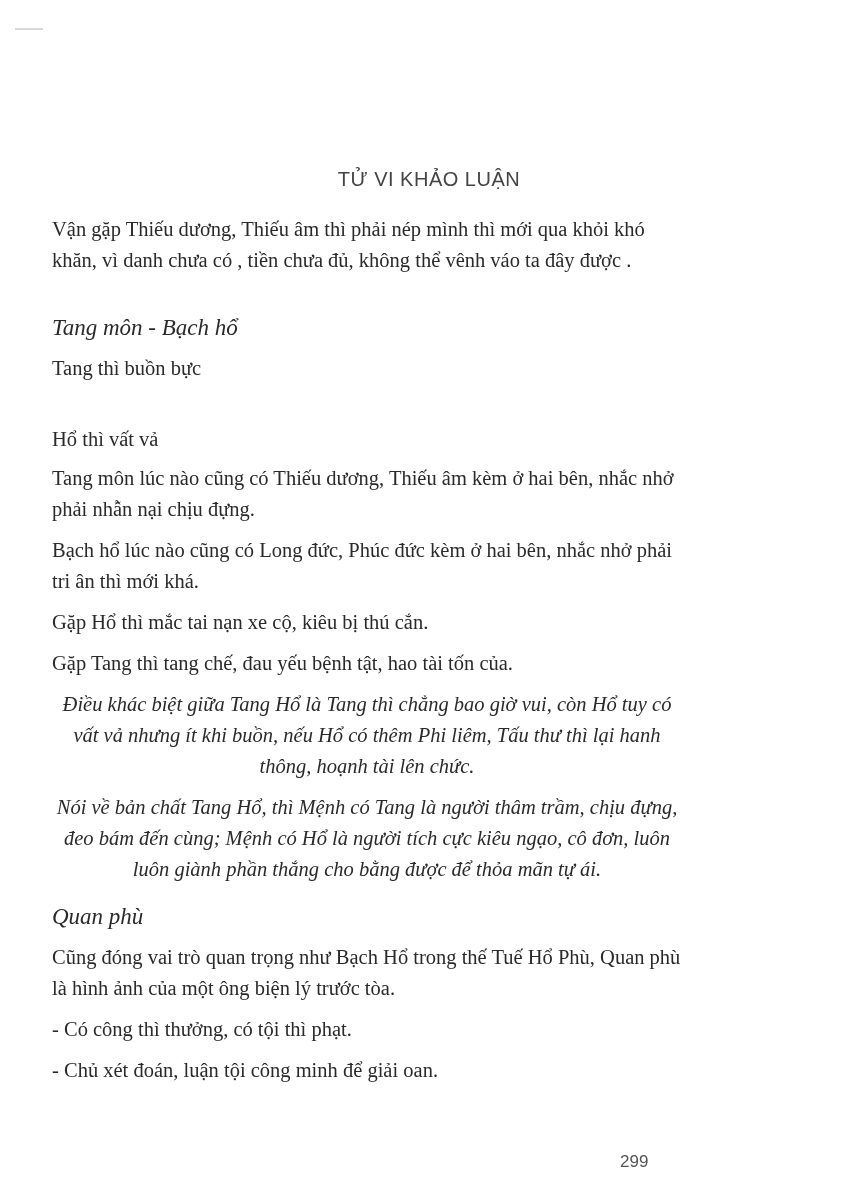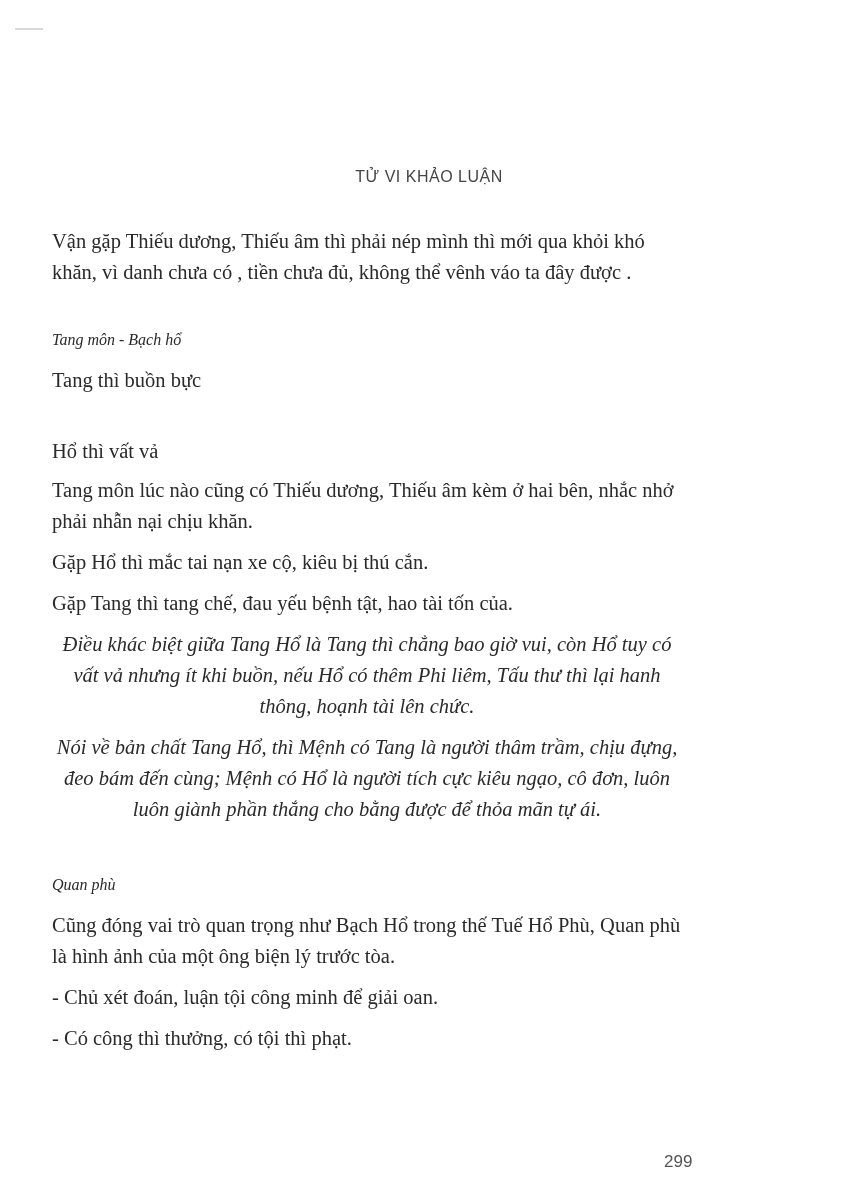--- a/index.html
+++ b/index.html
@@ -3,50 +3,51 @@
 <meta charset="utf-8">
 <style>
   html, body { margin: 0; padding: 0; }
   body {
     width: 858px; height: 1200px; background: #ffffff; position: relative;
     font-family: "Liberation Serif", serif; color: #2a2a2a; overflow: hidden;
   }
   .edge-mark { position: absolute; left: 15px; top: 28px; width: 28px; height: 2px; background: #d8d8d8; }
   .running-header {
     position: absolute; top: 168px; left: 0; width: 858px; text-align: center;
-    font-family: "Liberation Sans", sans-serif; font-size: 16px; letter-spacing: 0.5px; color: #444;
+    font-family: "Liberation Sans", sans-serif; font-size: 20px; letter-spacing: 0.5px; color: #444;
   }
-  .content { position: absolute; left: 52px; top: 226px; width: 630px; }
+  .content { position: absolute; left: 52px; top: 214px; width: 630px; }
   p { margin: 0; font-size: 20.5px; line-height: 31px; }
   .para { margin-bottom: 10px; }
   .tight { margin-bottom: 6px; }
-  .heading { font-style: italic; font-size: 16px; margin-bottom: 10px; }
+  .heading { font-style: italic; font-size: 23px; margin-bottom: 10px; }
   .italic { font-style: italic; text-align: center; }
   .bullet { padding-left: 0; }
   .page-number {
-    position: absolute; left: 664px; top: 1152px;
+    position: absolute; left: 620px; top: 1152px;
     font-family: "Liberation Sans", sans-serif; font-size: 17px; color: #555;
   }
 </style>
 </head>
 <body>
 
 <div class="edge-mark"></div>
 
 <div class="running-header">TỬ VI KHẢO LUẬN</div>
 
 <div class="content">
   <p class="para" style="margin-bottom:36px;">Vận gặp Thiếu dương, Thiếu âm thì phải nép mình thì mới qua khỏi khó khăn, vì danh chưa có , tiền chưa đủ, không thể vênh váo ta đây được .</p>
   <p class="heading">Tang môn - Bạch hổ</p>
   <p class="tight" style="margin-bottom:8px;">Tang thì buồn bực</p>
   <p class="tight" style="margin-bottom:8px;margin-top:40px;">Hổ thì vất vả</p>
-  <p class="para">Tang môn lúc nào cũng có Thiếu dương, Thiếu âm kèm ở hai bên, nhắc nhở phải nhẫn nại chịu khăn.</p>
+  <p class="para">Tang môn lúc nào cũng có Thiếu dương, Thiếu âm kèm ở hai bên, nhắc nhở phải nhẫn nại chịu đựng.</p>
+  <p class="para">Bạch hổ lúc nào cũng có Long đức, Phúc đức kèm ở hai bên, nhắc nhở phải tri ân thì mới khá.</p>
   <p class="para">Gặp Hổ thì mắc tai nạn xe cộ, kiêu bị thú cắn.</p>
   <p class="para">Gặp Tang thì tang chế, đau yếu bệnh tật, hao tài tốn của.</p>
   <p class="para italic">Điều khác biệt giữa Tang Hổ là Tang thì chẳng bao giờ vui, còn Hổ tuy có vất vả nhưng ít khi buồn, nếu Hổ có thêm Phi liêm, Tấu thư thì lại hanh thông, hoạnh tài lên chức.</p>
-  <p class="para italic" style="margin-bottom:44px;">Nói về bản chất Tang Hổ, thì Mệnh có Tang là người thâm trầm, chịu đựng, đeo bám đến cùng; Mệnh có Hổ là người tích cực kiêu ngạo, cô đơn, luôn luôn giành phần thắng cho bằng được để thỏa mãn tự ái.</p>
+  <p class="para italic" style="margin-bottom:16px;">Nói về bản chất Tang Hổ, thì Mệnh có Tang là người thâm trầm, chịu đựng, đeo bám đến cùng; Mệnh có Hổ là người tích cực kiêu ngạo, cô đơn, luôn luôn giành phần thắng cho bằng được để thỏa mãn tự ái.</p>
   <p class="heading">Quan phù</p>
   <p class="para">Cũng đóng vai trò quan trọng như Bạch Hổ trong thế Tuế Hổ Phù, Quan phù là hình ảnh của một ông biện lý trước tòa.</p>
+  <p class="para bullet">- Có công thì thưởng, có tội thì phạt.</p>
   <p class="para bullet">- Chủ xét đoán, luận tội công minh để giải oan.</p>
-  <p class="para bullet">- Có công thì thưởng, có tội thì phạt.</p>
 </div>
 
 <div class="page-number">299</div>
 
 </body></html>

